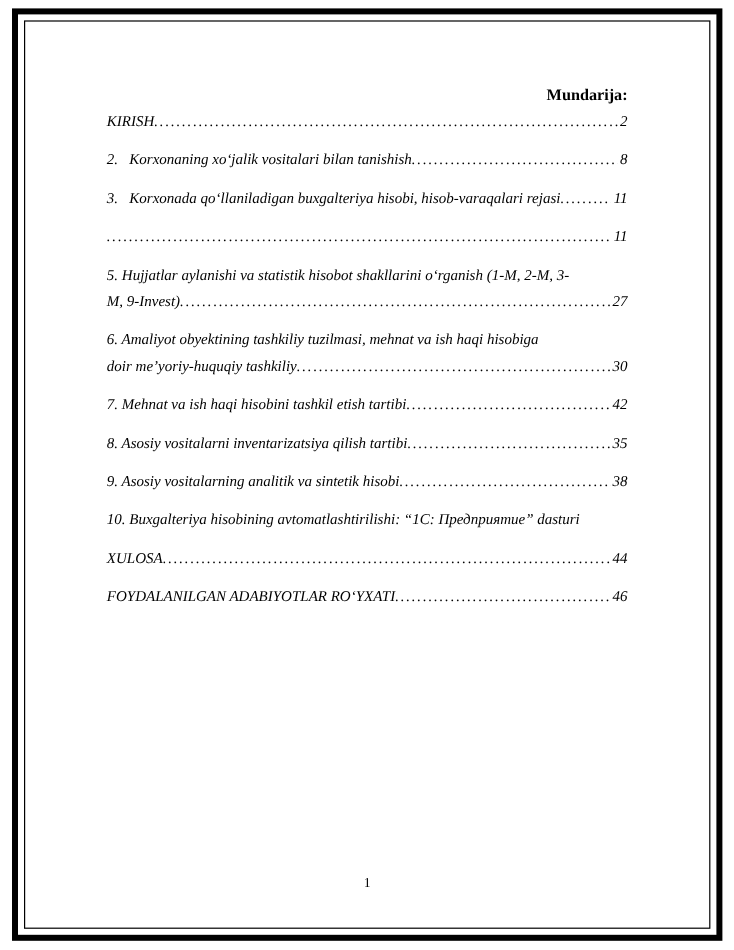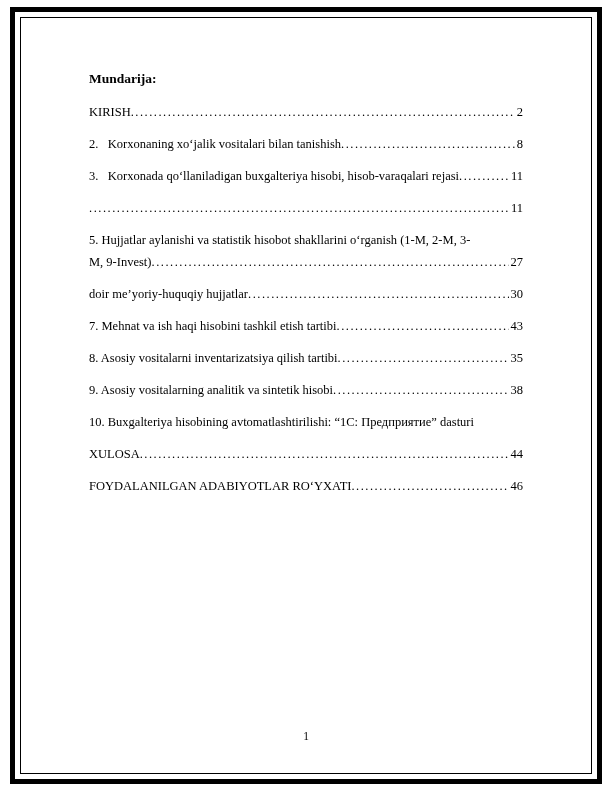--- a/index.html
+++ b/index.html
@@ -26,30 +26,31 @@
     position: absolute;
     left: 20px; right: 20px; top: 17px; bottom: 18px;
     border: 1px solid #000000;
     pointer-events: none;
   }
   .content {
     position: absolute;
     left: 89px; right: 89px; top: 68px;
   }
   .toc-title {
-    text-align: left;
+    text-align: right;
     font-weight: bold;
     font-size: 13.5px;
     line-height: 22px;
-    margin-bottom: 11px;
+    margin-bottom: 0;
   }
   .toc-entry {
     font-size: 12.5px;
     line-height: 22px;
     margin-bottom: 10px;
+    font-style: italic;
   }
   .toc-pre {
     white-space: pre-wrap;
   }
   .toc-line {
     display: flex;
     align-items: baseline;
   }
   .toc-text {
     white-space: pre-wrap;
@@ -126,33 +127,34 @@
     <div class="toc-entry">
       <div class="toc-pre">5. Hujjatlar aylanishi va statistik hisobot shakllarini o‘rganish (1-M, 2-M, 3-</div>
       <div class="toc-line">
         <span class="toc-text">M, 9-Invest)</span>
         <span class="toc-leader"></span>
         <span class="toc-page">27</span>
       </div>
     </div>
 
     <div class="toc-entry">
+      <div class="toc-pre">6. Amaliyot obyektining tashkiliy tuzilmasi, mehnat va ish haqi hisobiga</div>
       <div class="toc-line">
-        <span class="toc-text">doir me’yoriy-huquqiy hujjatlar</span>
+        <span class="toc-text">doir me’yoriy-huquqiy tashkiliy</span>
         <span class="toc-leader"></span>
         <span class="toc-page">30</span>
       </div>
     </div>
 
     <div class="toc-entry">
       <div class="toc-pre"></div>
       <div class="toc-line">
         <span class="toc-text">7. Mehnat va ish haqi hisobini tashkil etish tartibi</span>
         <span class="toc-leader"></span>
-        <span class="toc-page">43</span>
+        <span class="toc-page">42</span>
       </div>
     </div>
 
     <div class="toc-entry">
       <div class="toc-pre"></div>
       <div class="toc-line">
         <span class="toc-text">8. Asosiy vositalarni inventarizatsiya qilish tartibi</span>
         <span class="toc-leader"></span>
         <span class="toc-page">35</span>
       </div>

